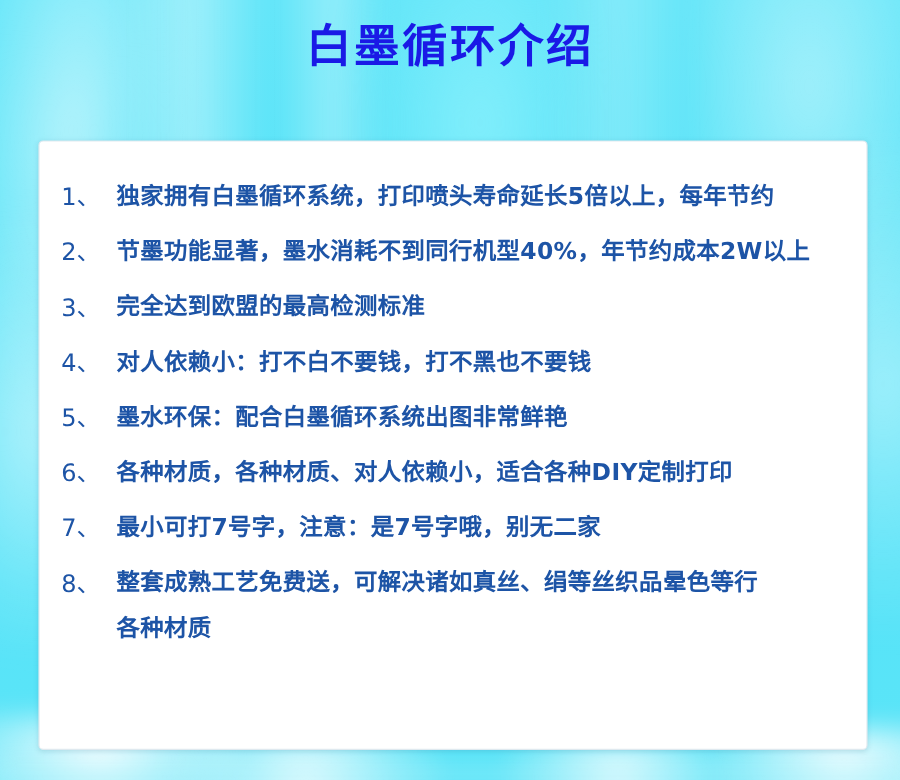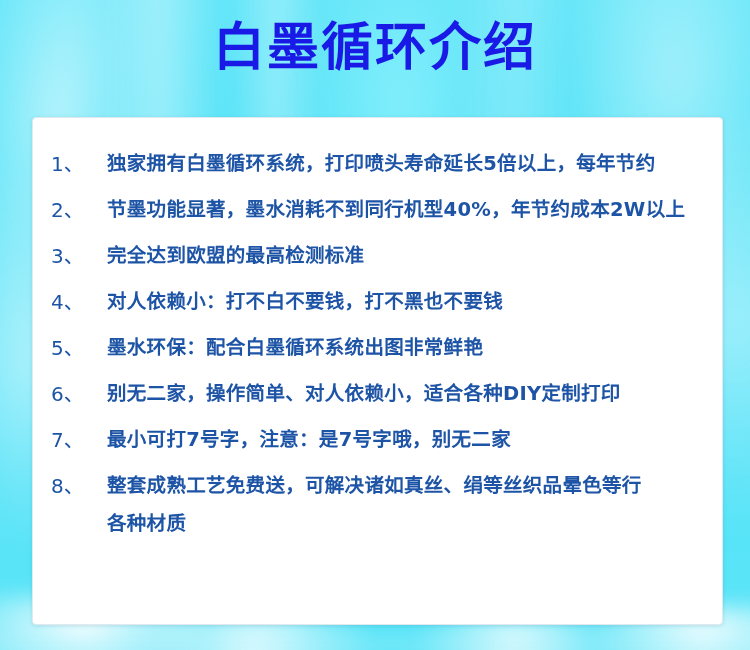--- a/index.html
+++ b/index.html
@@ -107,21 +107,21 @@
     position: absolute;
     left: 0;
     top: 18px;
     width: 750px;
     text-align: center;
     z-index: 5;
   }
   .poster-title {
     display: inline-block;
     font-family: "DejaVu Sans", "Liberation Sans", sans-serif;
-    font-size: 52px;
+    font-size: 38px;
     font-weight: bold;
     letter-spacing: 2px;
     color: #1a1ae6;
     line-height: 1.15;
     white-space: nowrap;
   }
 
   
   .card {
     position: absolute;
@@ -160,21 +160,20 @@
     color: #1d54a6;
     font-weight: normal;
     font-family: "DejaVu Sans", "Liberation Sans", sans-serif;
     text-align: left;
     white-space: nowrap;
   }
 
   .item-body {
     flex: 1 1 auto;
     min-width: 0;
-    margin-left: 10px;
   }
 
   .item-line {
     font-size: 19.5px;
     line-height: 38px;
     color: #1d54a6;
     font-weight: bold;
     font-family: "DejaVu Sans", "Liberation Sans", sans-serif;
     letter-spacing: 0.3px;
     white-space: nowrap;
@@ -232,21 +231,21 @@
         </div>
         <div class="item">
           <div class="item-num">5、</div>
           <div class="item-body">
             <div class="item-line">墨水环保：配合白墨循环系统出图非常鲜艳</div>
           </div>
         </div>
         <div class="item">
           <div class="item-num">6、</div>
           <div class="item-body">
-            <div class="item-line">别无二家，操作简单、对人依赖小，适合各种DIY定制打印</div>
+            <div class="item-line">各种材质，各种材质、对人依赖小，适合各种DIY定制打印</div>
           </div>
         </div>
         <div class="item">
           <div class="item-num">7、</div>
           <div class="item-body">
             <div class="item-line">最小可打7号字，注意：是7号字哦，别无二家</div>
           </div>
         </div>
         <div class="item">
           <div class="item-num">8、</div>

